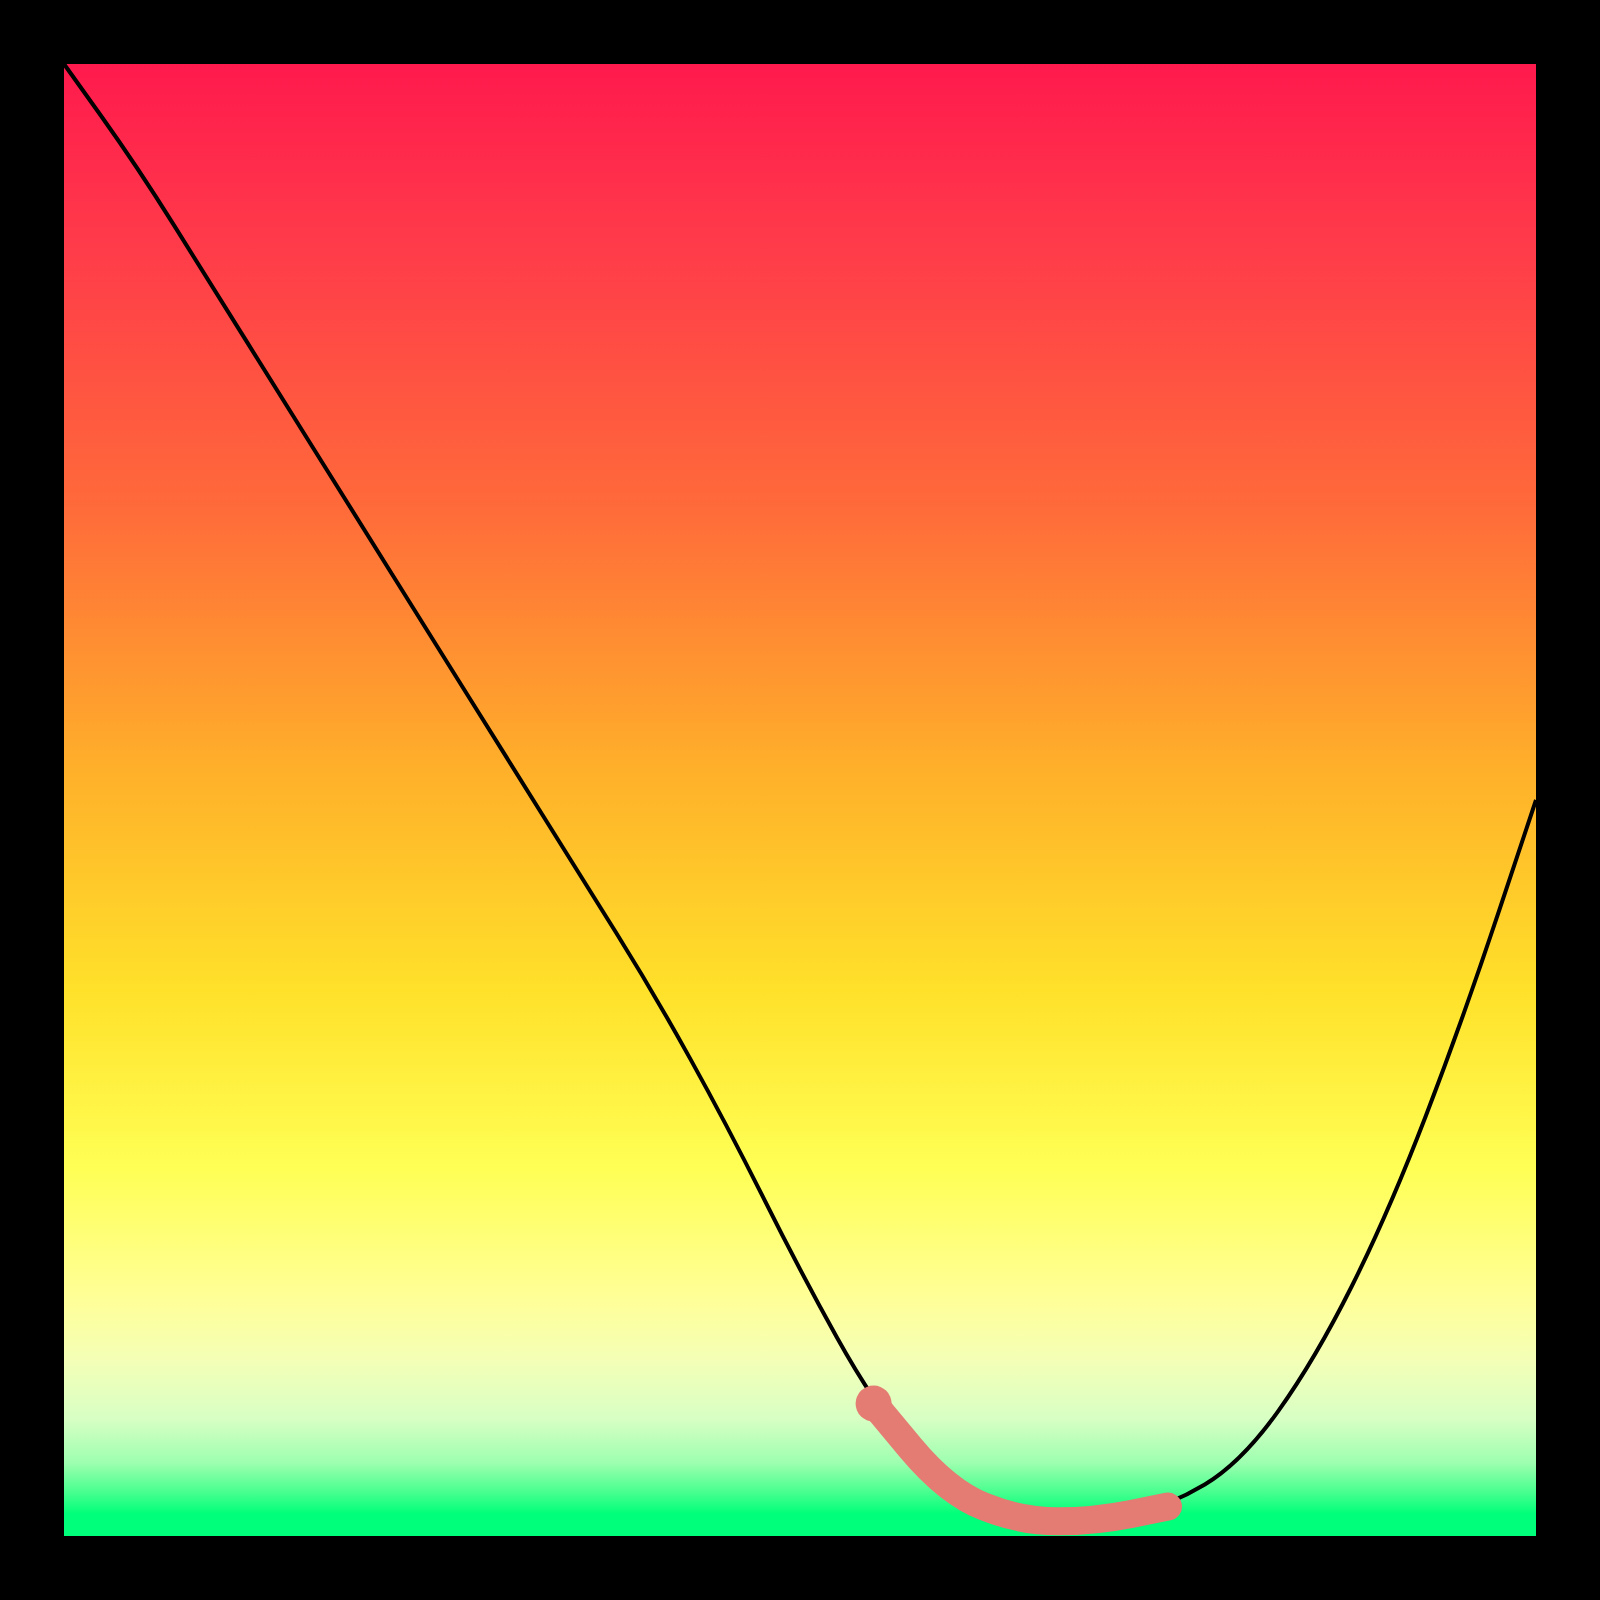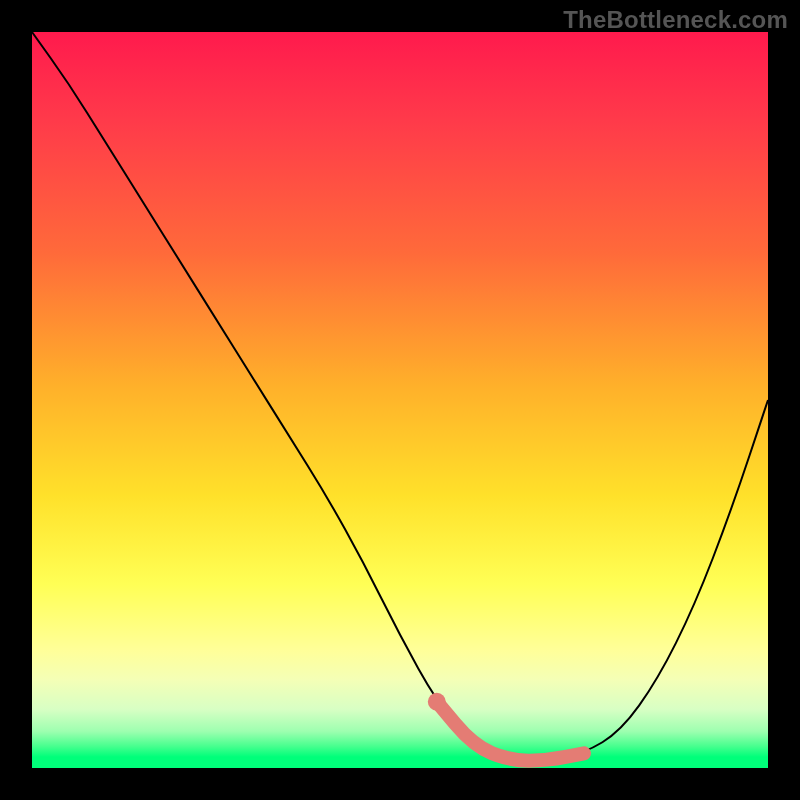--- a/index.html
+++ b/index.html
@@ -75,21 +75,20 @@
   }
   .highlight-dot {
     fill: #e47c74;
   }
 </style>
 </head>
 <body>
 
 <div class="container">
 
-  <div class="watermark">TheBottleneck.com</div>
 
   <div class="plot">
     <div class="gradient"></div>
 
     <svg class="curve" viewBox="0 0 736 736" preserveAspectRatio="none">
 
       <path class="curve-path" d="M 0 0 Q 0 0 18.400000000000002 25.75999999999999 Q 36.800000000000004 51.51999999999998 55.2 80.95999999999998 Q 73.60000000000001 110.39999999999998 92 139.83999999999997 Q 110.39999999999999 169.27999999999997 128.8 198.72 Q 147.20000000000002 228.16000000000003 165.60000000000002 257.6 Q 184 287.04 202.39999999999998 316.48 Q 220.79999999999998 345.91999999999996 239.2 375.36 Q 257.59999999999997 404.8 276 434.24 Q 294.40000000000003 463.68 312.8 496.79999999999995 Q 331.2 529.92 349.6 566.72 Q 368 603.52 386.4 636.64 Q 404.8 669.76 423.2 691.8399999999999 Q 441.59999999999997 713.92 460 721.28 Q 478.40000000000003 728.64 496.79999999999995 728.64 Q 515.1999999999999 728.64 533.5999999999999 724.96 Q 552 721.28 570.4000000000001 710.24 Q 588.8000000000001 699.2 607.2 673.44 Q 625.6 647.6800000000001 644 610.8800000000001 Q 662.4 574.08 680.8 526.24 Q 699.1999999999999 478.40000000000003 717.5999999999999 423.20000000000005 T 736 368"></path>
 
       <path class="highlight-path" d="M 404.8 669.76 Q 404.8 669.76 423.2 691.8399999999999 Q 441.59999999999997 713.92 460 721.28 Q 478.40000000000003 728.64 496.79999999999995 728.64 Q 515.1999999999999 728.64 533.5999999999999 724.96 T 552 721.28" stroke="#e47c74"></path>
 

